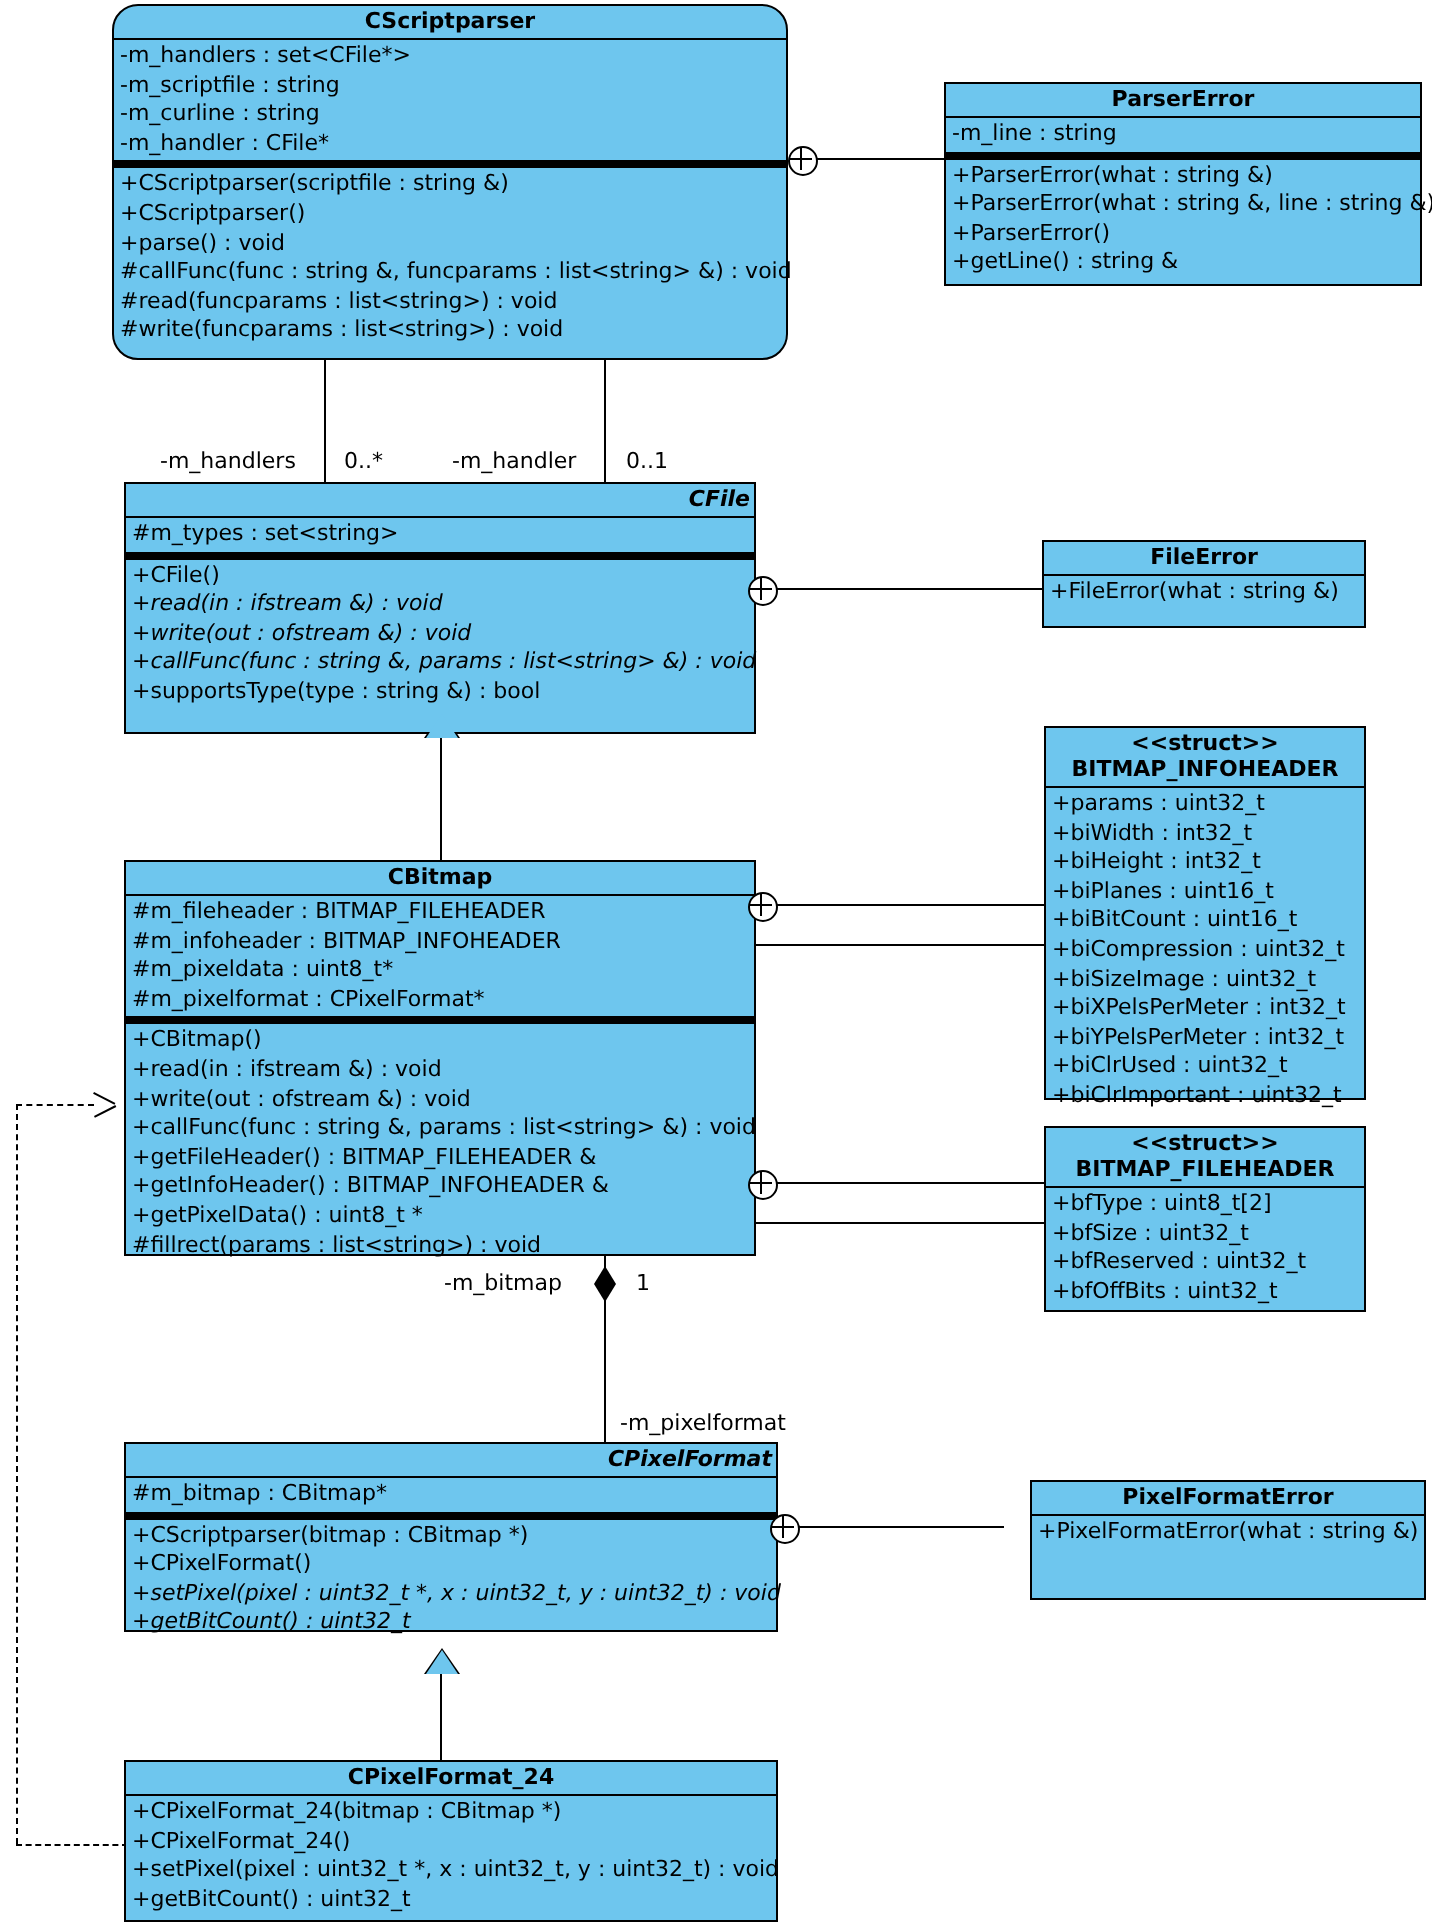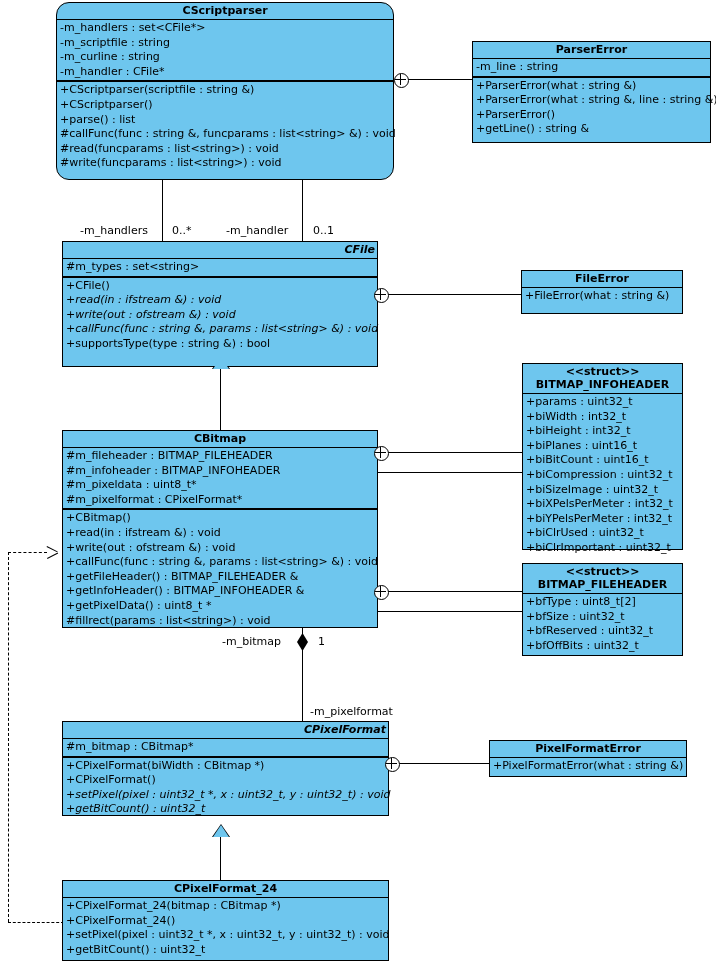--- a/index.html
+++ b/index.html
@@ -28,21 +28,21 @@
     border-bottom:1px solid #000;
   }
   .uml-title.abstract{font-style:italic;text-align:right;}
   .uml-stereo{
     display:block;
     font-weight:bold;
     font-size:11px;
     line-height:13px;
   }
   .uml-compartment{
-    border-bottom:2px solid #000000;
+    border-bottom:4px solid #000000;
     padding:1px 0 1px 0;
   }
   .uml-compartment:last-child{border-bottom:none;}
   .uml-row{
     font-size:11px;
     line-height:14.6px;
     color:#000;
     white-space:nowrap;
     padding:0 2px 0 3px;
   }
@@ -177,21 +177,21 @@
     <div class="uml-title">CScriptparser</div>
     <div class="uml-compartment">
       <div class="uml-row">-m_handlers : set&lt;CFile*&gt;</div>
       <div class="uml-row">-m_scriptfile : string</div>
       <div class="uml-row">-m_curline : string</div>
       <div class="uml-row">-m_handler : CFile*</div>
     </div>
     <div class="uml-compartment">
       <div class="uml-row">+CScriptparser(scriptfile : string &amp;)</div>
       <div class="uml-row">+CScriptparser()</div>
-      <div class="uml-row">+parse() : list</div>
+      <div class="uml-row">+parse() : void</div>
       <div class="uml-row">#callFunc(func : string &amp;, funcparams : list&lt;string&gt; &amp;) : void</div>
       <div class="uml-row">#read(funcparams : list&lt;string&gt;) : void</div>
       <div class="uml-row">#write(funcparams : list&lt;string&gt;) : void</div>
     </div>
   </div>
 
   <div class="uml-class" style="left:472px;top:41px;width:239px;height:102px;">
     <div class="uml-title">ParserError</div>
     <div class="uml-compartment">
       <div class="uml-row">-m_line : string</div>
@@ -277,28 +277,28 @@
       <div class="uml-row">+bfOffBits : uint32_t</div>
     </div>
   </div>
 
   <div class="uml-class" style="left:62px;top:721px;width:327px;height:95px;">
     <div class="uml-title abstract">CPixelFormat</div>
     <div class="uml-compartment">
       <div class="uml-row">#m_bitmap : CBitmap*</div>
     </div>
     <div class="uml-compartment">
-      <div class="uml-row">+CPixelFormat(biWidth : CBitmap *)</div>
+      <div class="uml-row">+CScriptparser(bitmap : CBitmap *)</div>
       <div class="uml-row">+CPixelFormat()</div>
       <div class="uml-row italic">+setPixel(pixel : uint32_t *, x : uint32_t, y : uint32_t) : void</div>
       <div class="uml-row italic">+getBitCount() : uint32_t</div>
     </div>
   </div>
 
-  <div class="uml-class" style="left:489px;top:740px;width:198px;height:37px;">
+  <div class="uml-class" style="left:515px;top:740px;width:198px;height:60px;">
     <div class="uml-title">PixelFormatError</div>
     <div class="uml-compartment">
       <div class="uml-row">+PixelFormatError(what : string &amp;)</div>
     </div>
   </div>
 
   <div class="uml-class" style="left:62px;top:880px;width:327px;height:81px;">
     <div class="uml-title">CPixelFormat_24</div>
     <div class="uml-compartment">
       <div class="uml-row">+CPixelFormat_24(bitmap : CBitmap *)</div>

